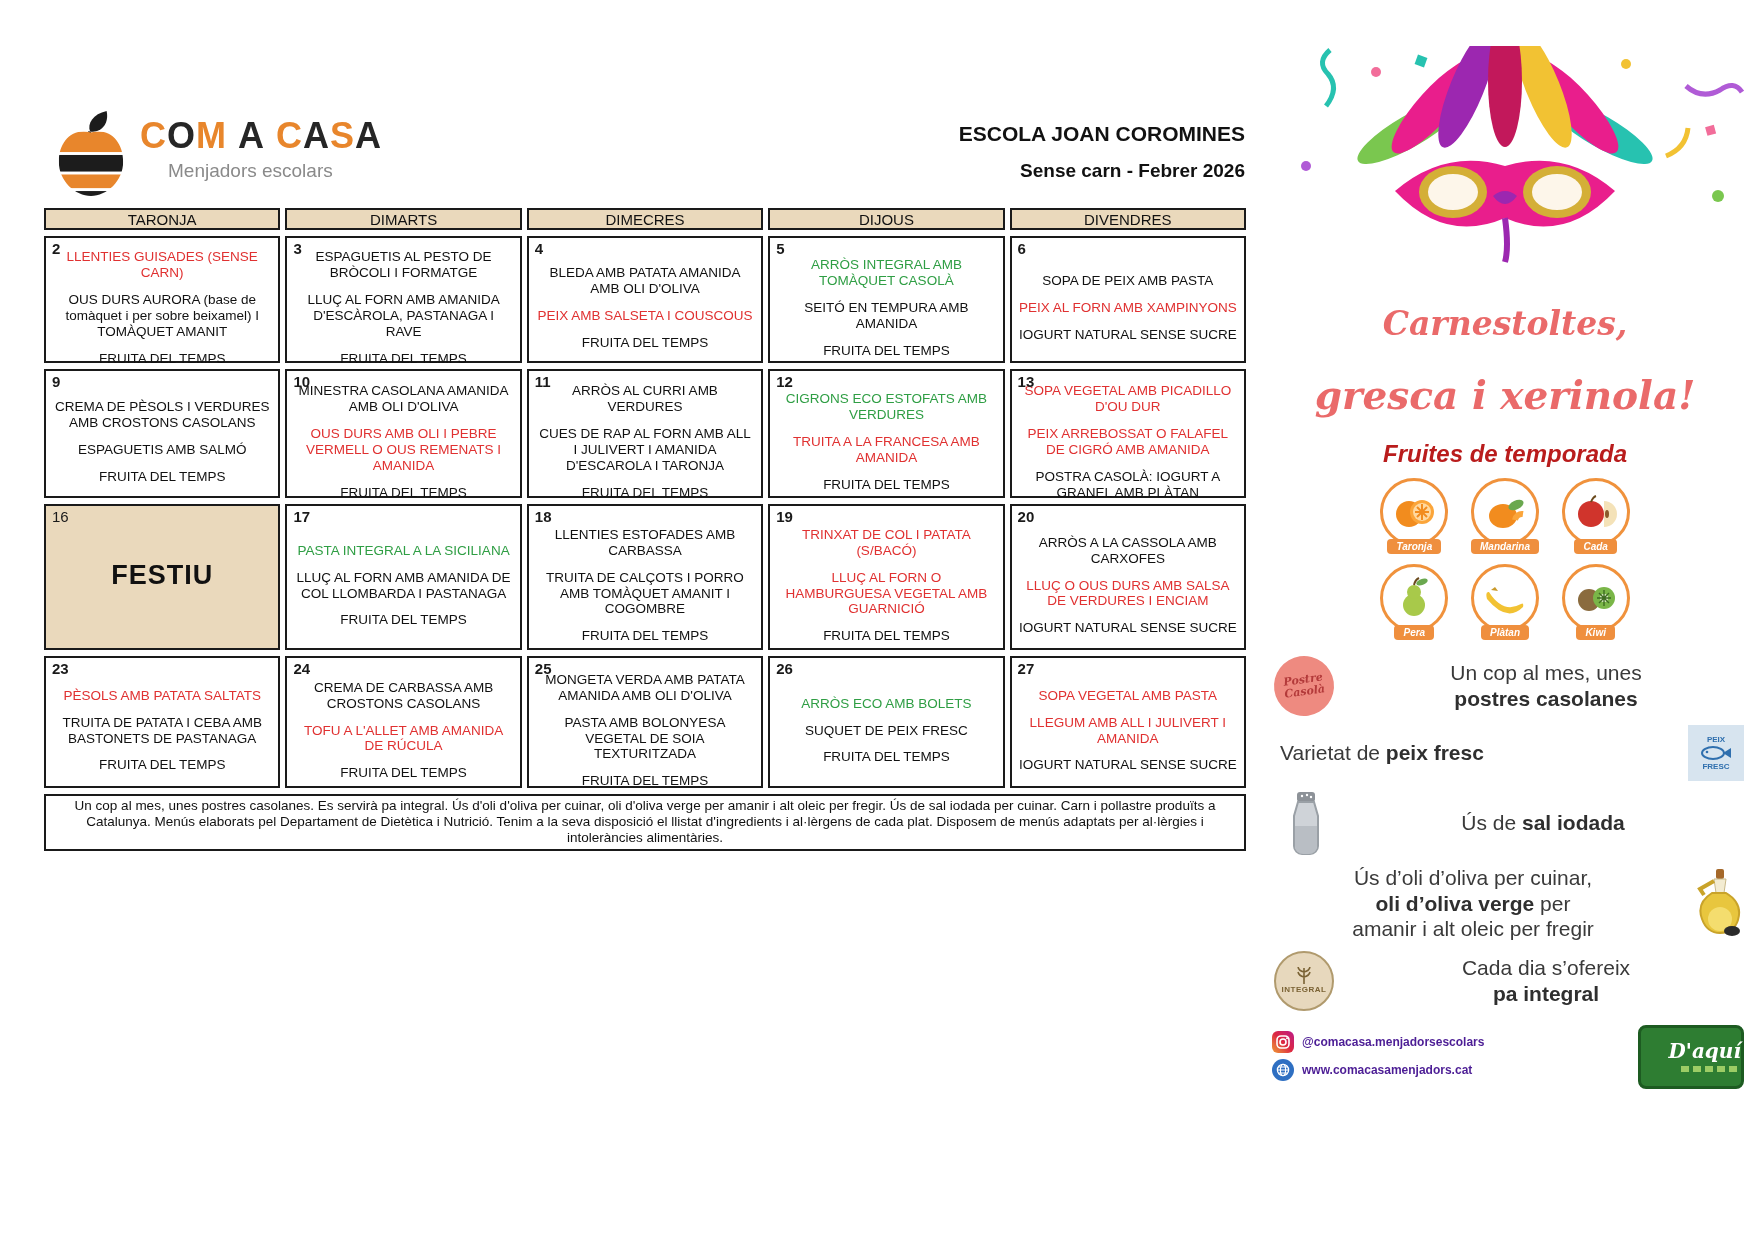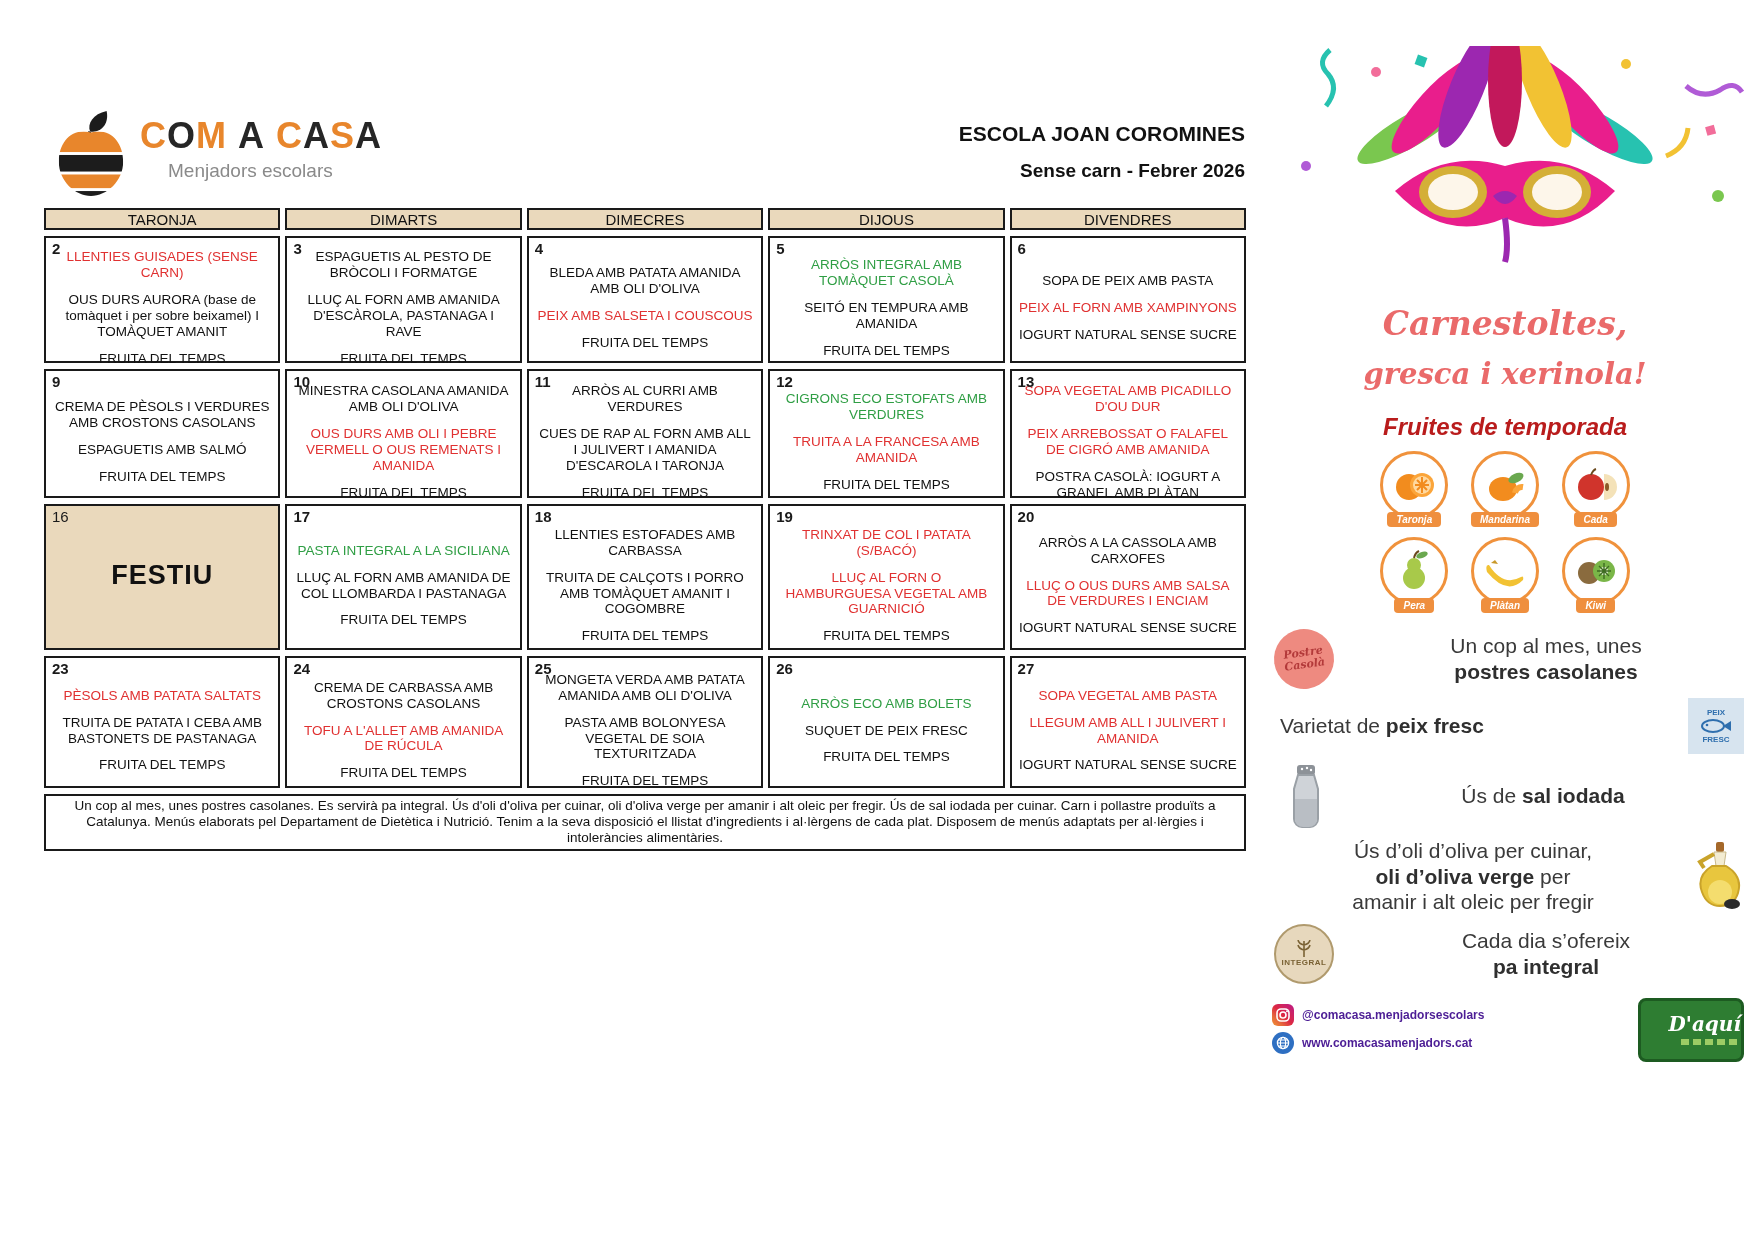--- a/index.html
+++ b/index.html
@@ -41,21 +41,21 @@
   .footnote{position:absolute;left:44px;top:794px;width:1202px;box-sizing:border-box;
             border:2px solid #1a1a1a;padding:2px 10px;text-align:center;
             font-size:13.5px;line-height:1.2;color:#111;}
 
   
   .sidebar{position:absolute;left:1266px;top:46px;width:478px;text-align:center;}
   .mask-wrap{height:248px;position:relative;}
   .script{font-family:"DejaVu Serif", serif;font-style:italic;font-weight:bold;
           color:#ea6a6a;}
   .script.l1{font-size:33px;margin-top:10px;}
-  .script.l2{font-size:29px;margin-top:14px;}
+  .script.l2{font-size:39px;margin-top:29px;}
   .fruits-title{color:#b91c1c;font-style:italic;font-weight:bold;font-size:24px;margin-top:22px;}
   .fruit-grid{width:258px;margin:10px auto 0;display:grid;grid-template-columns:repeat(3,1fr);
               column-gap:14px;row-gap:10px;}
   .fruit{display:flex;flex-direction:column;align-items:center;}
   .fruit-circle{width:62px;height:62px;border-radius:50%;border:3px solid #f0923c;
                 background:#fff;display:flex;align-items:center;justify-content:center;}
   .fruit-label{background:#ef8f3e;color:#fff;font-size:10px;font-style:italic;font-weight:bold;
                border-radius:4px;padding:2px 9px;margin-top:-7px;position:relative;}
 
   .info-list{margin-top:16px;text-align:left;}

